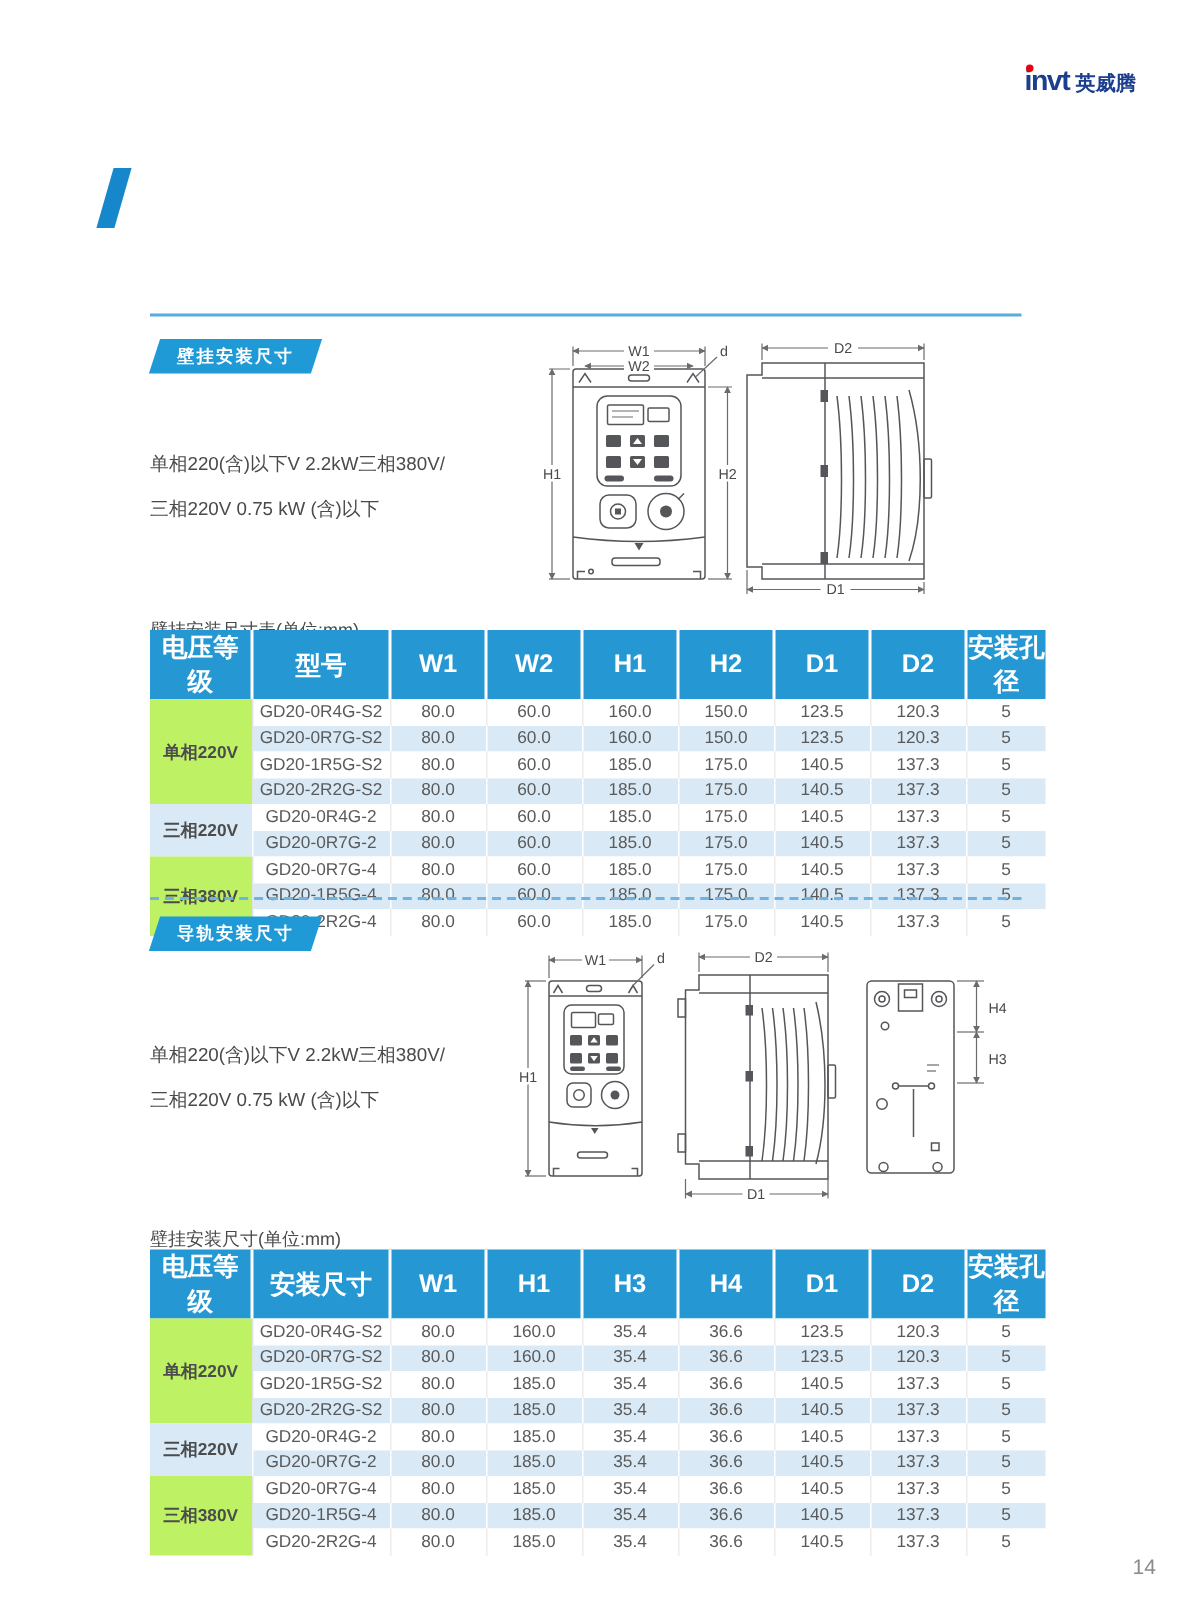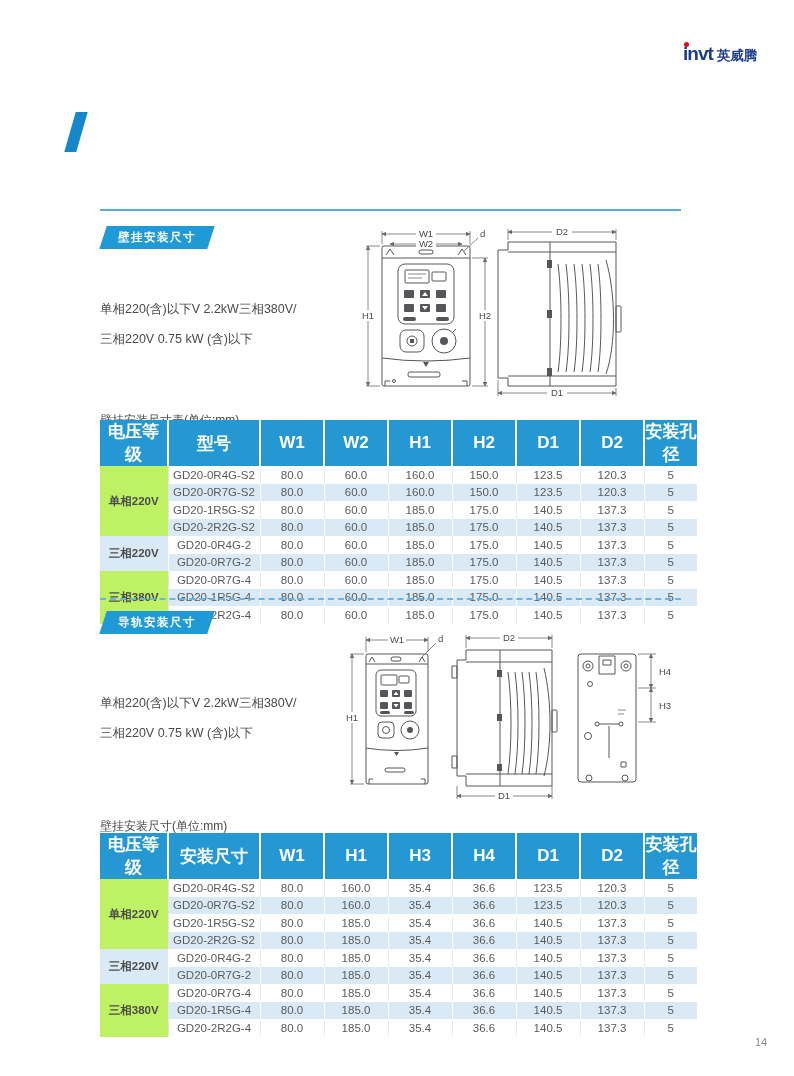--- a/index.html
+++ b/index.html
@@ -43,21 +43,21 @@
   
   svg.drawing{position:absolute;}
   svg.drawing *{vector-effect:non-scaling-stroke;}
   .ln{stroke:#55565a;fill:none;stroke-width:1;}
   .dim{stroke:#6a6b6e;fill:none;stroke-width:0.8;}
   .fl{fill:#55565a;stroke:none;}
   .wh{fill:#fff;stroke:none;}
   .lb{fill:#fff;stroke:none;}
   .dl{font-size:9.5px;fill:#4a4a4a;stroke:none;font-family:"Liberation Sans","DejaVu Sans",sans-serif;}
 
-  .page-number{position:absolute;left:755px;top:1036px;font-size:11px;color:#8a8a8a;}
+  .page-number{position:absolute;left:755px;top:1036px;font-size:14px;color:#8a8a8a;}
 </style>
 </head>
 <body>
 
 <div class="page">
 
   <div class="logo">
     <span class="logo-latin">
       <i class="logo-dot"></i>
       <span>invt</span>

